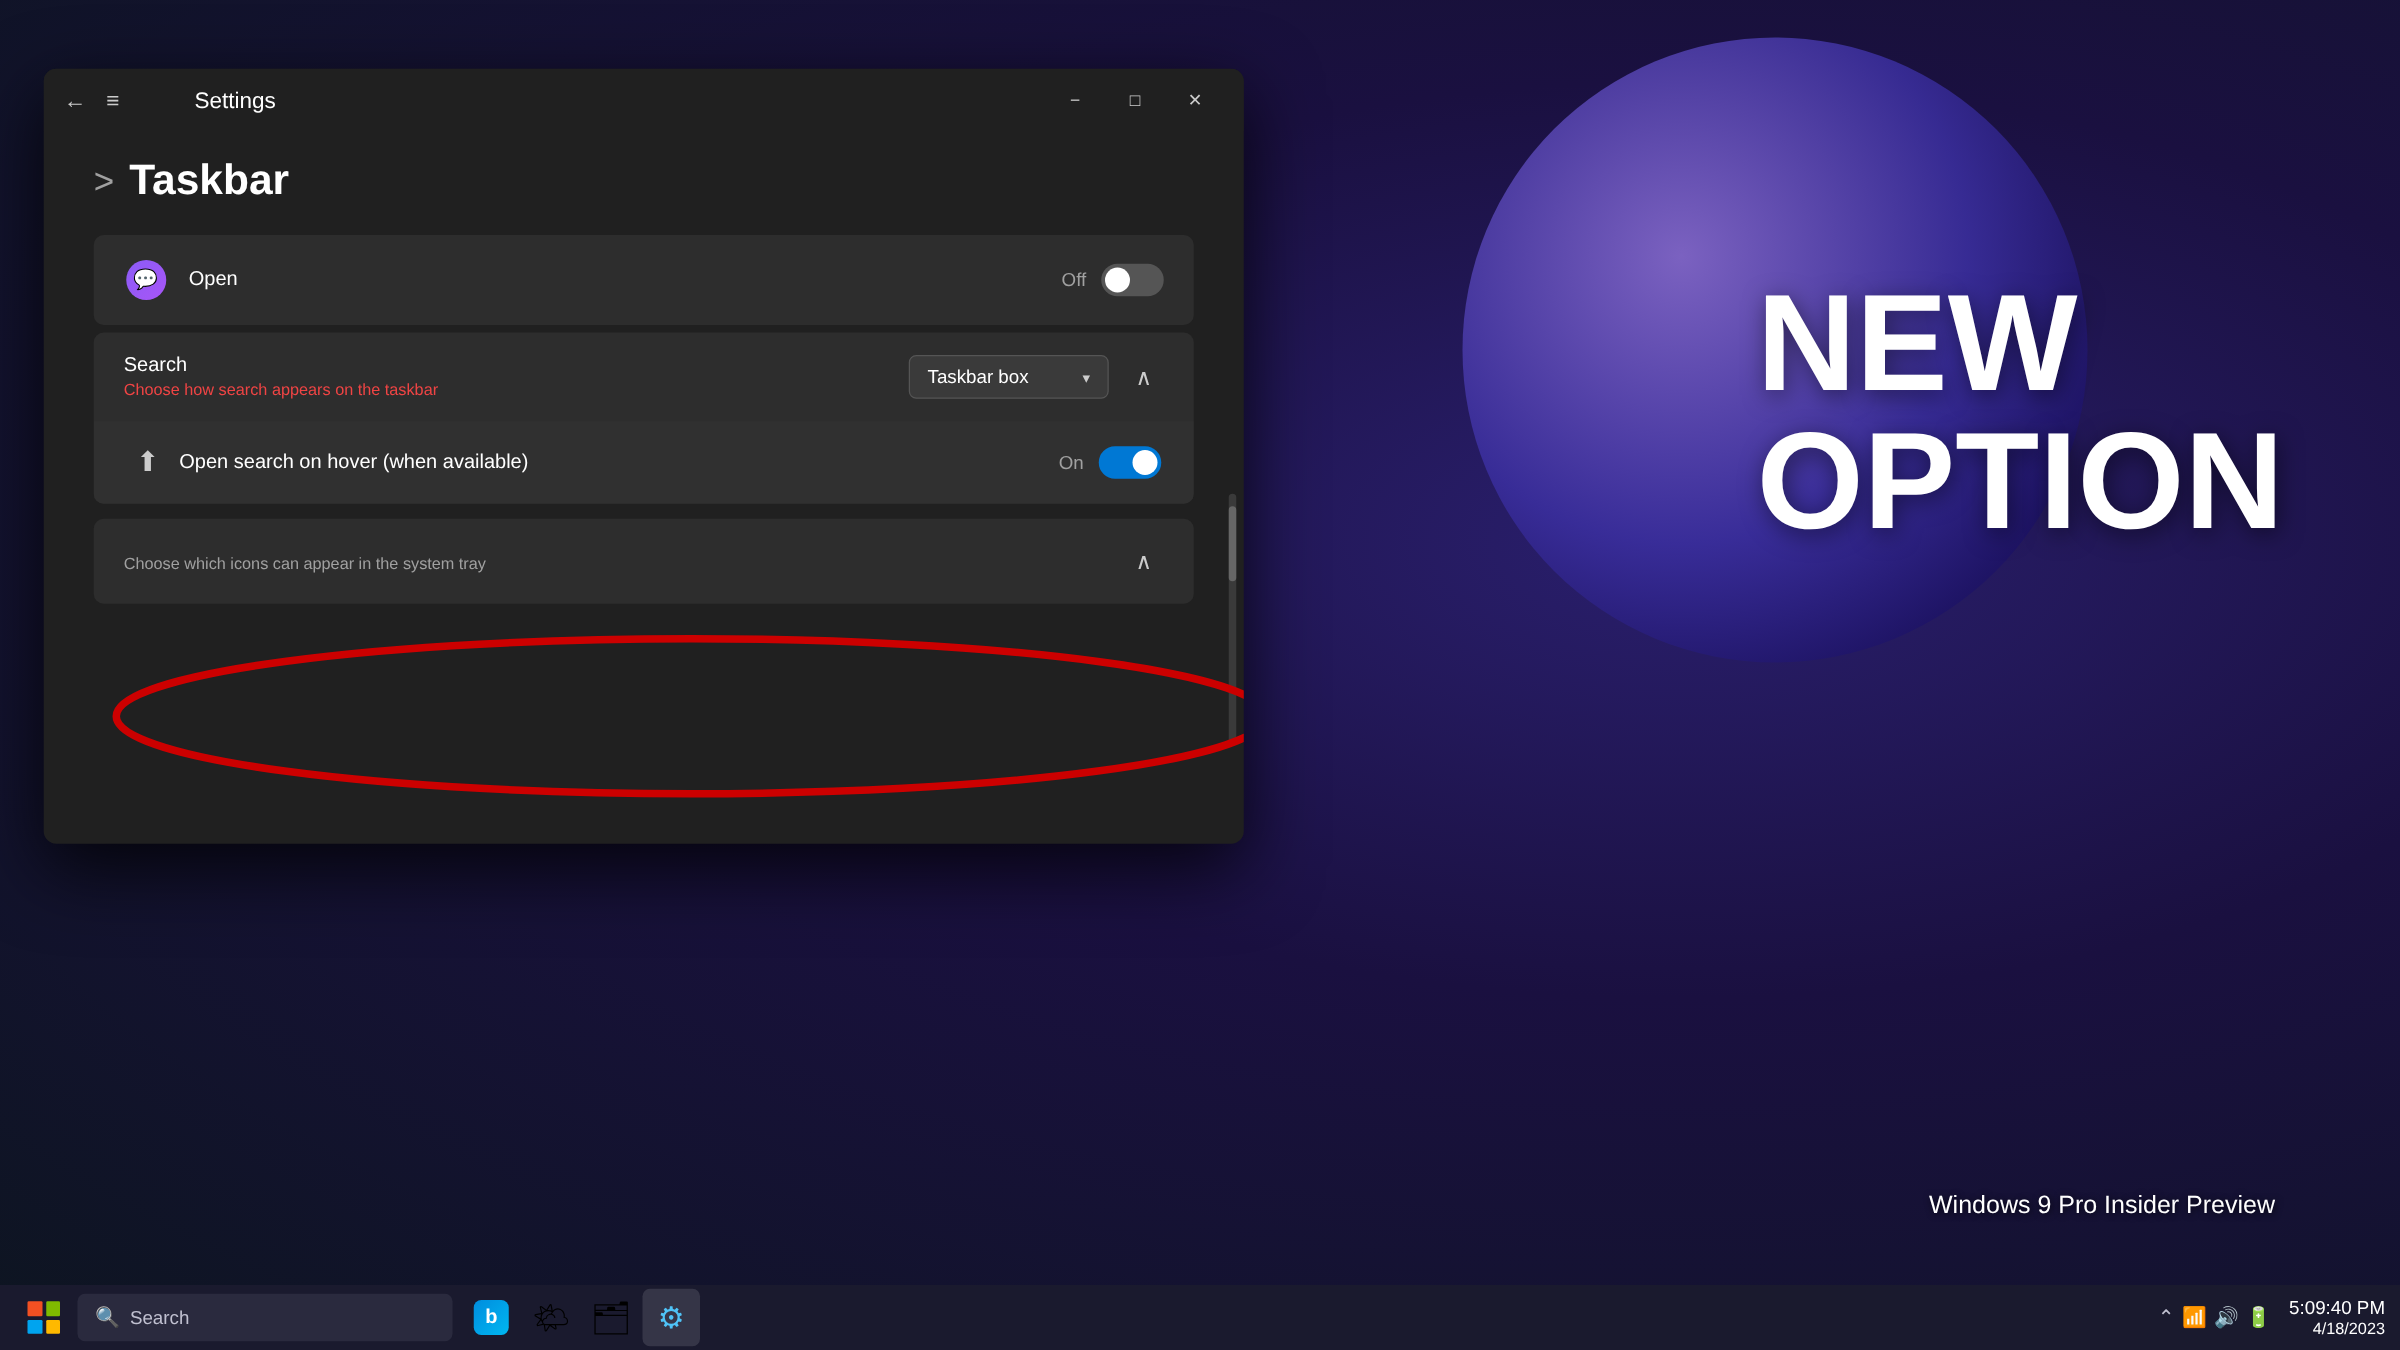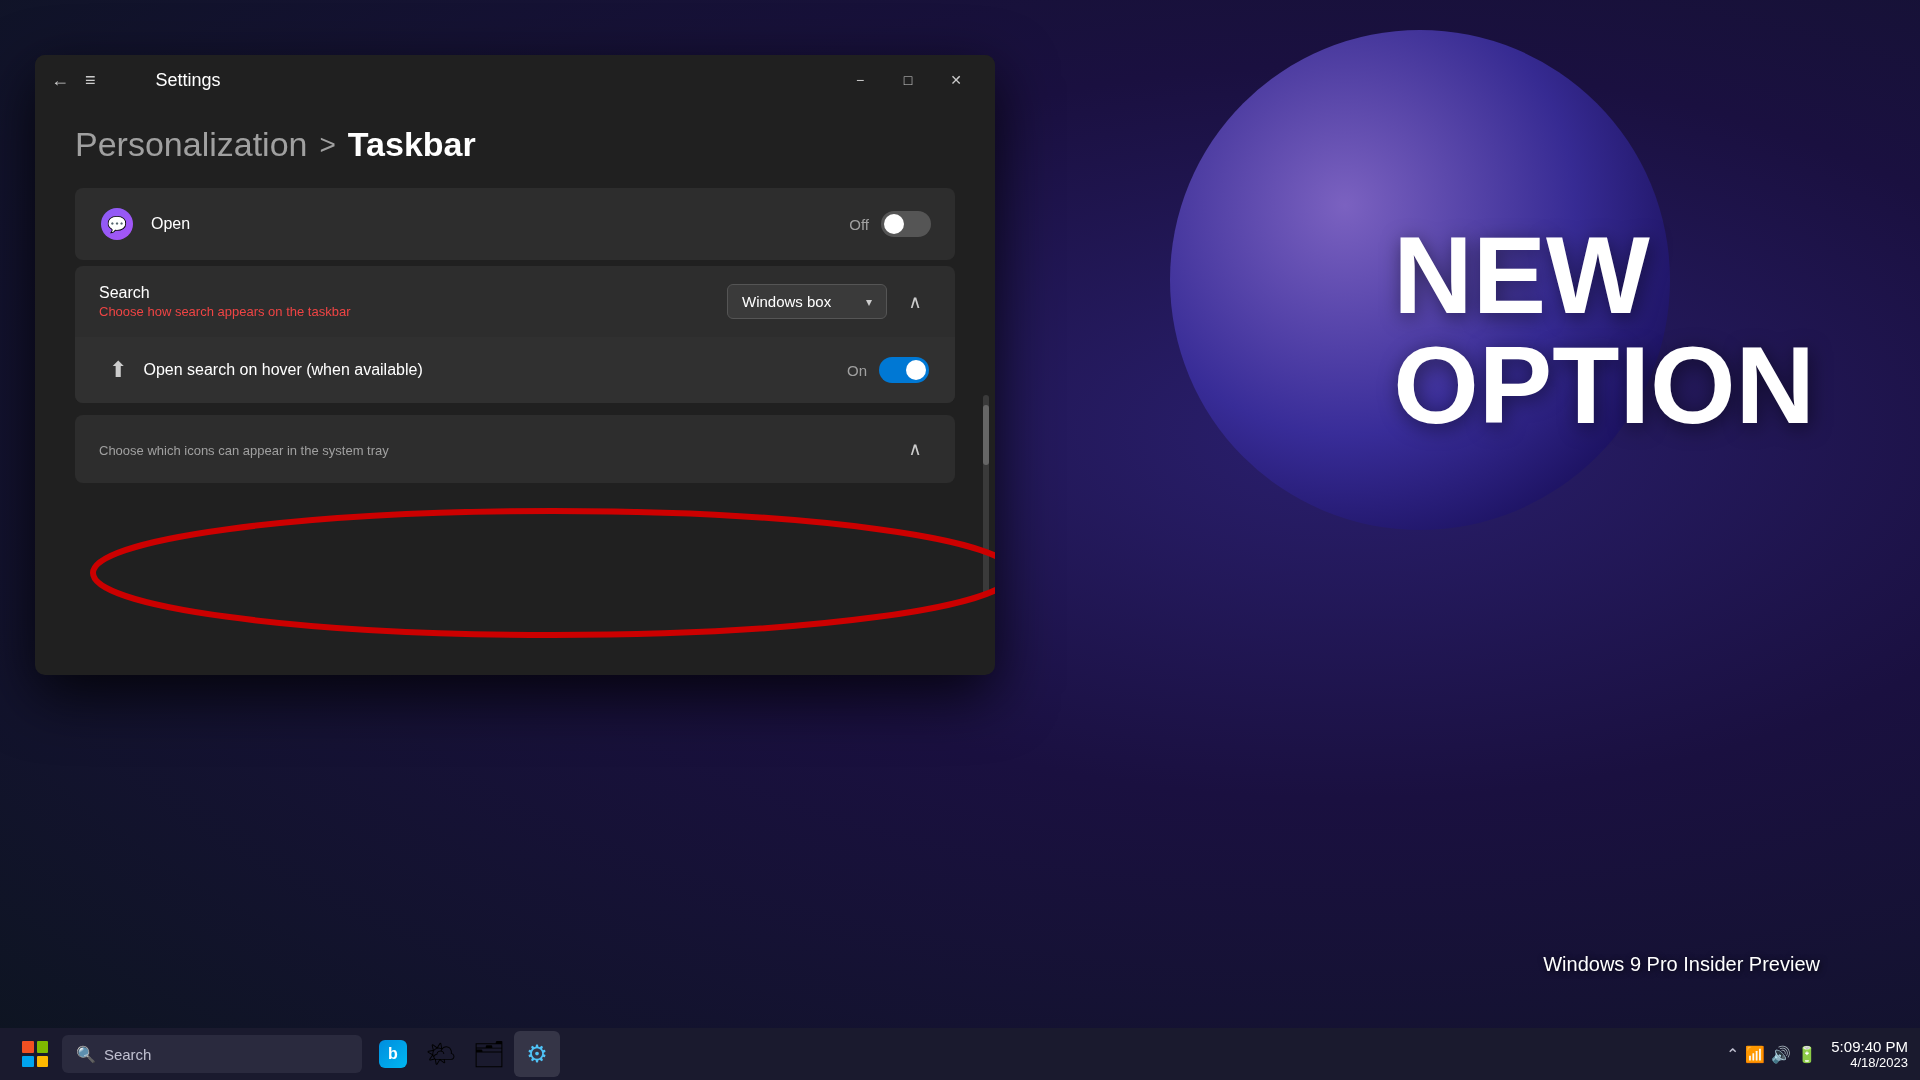--- a/index.html
+++ b/index.html
@@ -31,21 +31,21 @@
       border-radius: 50%;
       background: radial-gradient(circle at 35% 35%, #8b6fd4, #3b2fa0 50%, #1a1060 80%);
       opacity: 0.85;
       z-index: 1;
     }
 
     
     .new-option-text {
       position: absolute;
       top: 220px;
-      right: 105px;
+      right: 93px;
       z-index: 2;
       color: white;
       font-size: 110px;
       font-weight: 900;
       line-height: 1;
       text-shadow: 2px 4px 20px rgba(0,0,0,0.5);
     }
 
     
     .win-watermark {
@@ -540,21 +540,20 @@
     <div class="title-bar-controls">
       <button class="title-btn">−</button>
       <button class="title-btn">□</button>
       <button class="title-btn close">✕</button>
     </div>
   </div>
 
   <div class="content-area">
 
     <div class="breadcrumb">
-      <span class="breadcrumb-item">Personalization</span>
       <span class="breadcrumb-separator">&gt;</span>
       <span class="breadcrumb-current">Taskbar</span>
     </div>
 
     <div class="settings-list">
 
       <div class="setting-row">
         <div class="setting-row-icon">
           <div class="chat-icon">💬</div>
         </div>
@@ -571,21 +570,21 @@
 
       <div class="search-section">
 
         <div class="search-header">
           <div class="search-header-text">
             <div class="search-header-title">Search</div>
             <div class="search-header-desc">Choose how search appears on the taskbar</div>
           </div>
           <div class="search-header-right">
             <div class="dropdown">
-              <span class="dropdown-label">Windows box</span>
+              <span class="dropdown-label">Taskbar box</span>
               <span class="dropdown-arrow">▾</span>
             </div>
             <div class="collapse-btn">∧</div>
           </div>
         </div>
 
         <div class="hover-option-row">
           <span class="cursor-indicator">⬆</span>
           <span class="hover-option-text">Open search on hover (when
 available)</span>

